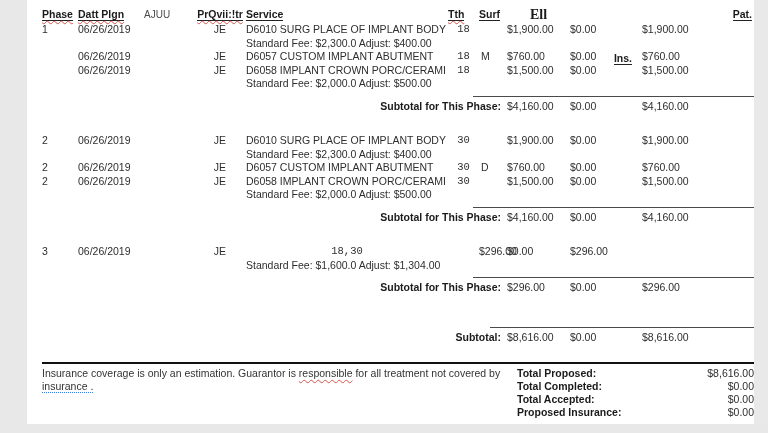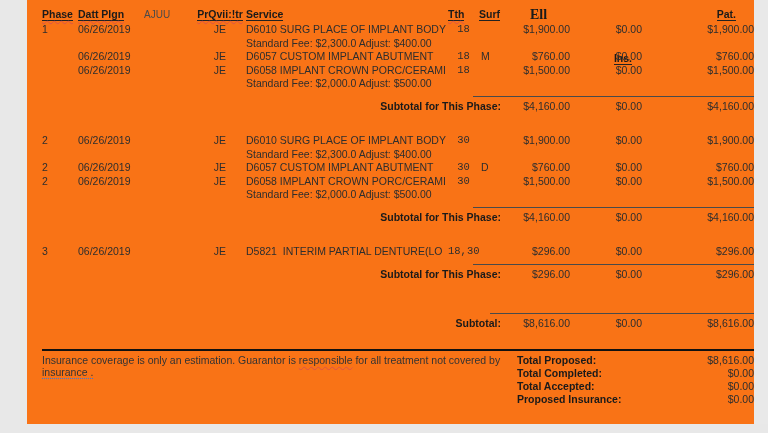--- a/index.html
+++ b/index.html
@@ -5,21 +5,21 @@
   * { margin:0; padding:0; box-sizing:border-box; }
   html,body { width:770px; height:433px; }
   body {
     position:relative;
     background:#e8e8e8;
     font-family:"Liberation Sans", sans-serif;
     overflow:hidden;
   }
   .paper {
     position:absolute; left:27px; top:0; width:727px; height:424px;
-    background:#f97316;
+    background:#ffffff;
   }
   .right-sliver {
     position:absolute; left:768px; top:0; width:2px; height:433px; background:#ffffff;
   }
   .scrollbar-track {
     position:absolute; left:754px; top:0; width:14px; height:424px; background:#e9e9e9;
   }
   .content {
     position:absolute; left:15px; top:8px; width:712px;
     font-size:10.5px; color:#2e2e2e;
@@ -45,23 +45,23 @@
   .fee-hd {
     font-family:"Liberation Serif", serif; font-size:14px; font-weight:bold;
     justify-self:center; border-bottom:none;
   }
   .extra-hd { font-weight:normal; color:#4a4a4a; font-size:10px; }
   .c { overflow:visible; white-space:nowrap; }
   .sv { white-space:pre; }
   .th { text-align:center;font-family:Liberation Mono, monospace; }
   .pv { text-align:center; }
   .sf { padding-left:2px; }
-  .fee, .ins, .pat { text-align:right; }
+  .fee, .ins, .pat { }
   .ins-h { padding-right:10px;margin-top:44px; }
-  .pat-h { padding-right:18px; }
+  .pat-h { padding-right:2px; }
   .note { margin-left:204px; line-height:13.5px; white-space:pre; }
   .phase-block { margin-top:0; }
   .phase-block + .phase-block { margin-top:21px; }
   .subrow { position:relative; margin-top:5px; padding-top:4px; }
   .subrow::before {
     content:""; position:absolute; top:0; left:431px; right:0;
     border-top:1px solid #4a4a4a;
   }
   .sub-label { grid-column:1 / 8; text-align:right; padding-right:6px; font-weight:bold; color:#1a1a1a; }
   .grand { margin-top:32px; }
@@ -194,27 +194,27 @@
     <span class="c ins">$0.00</span>
     <span class="c pat">$4,160.00</span>
   </div>
         </div>
         <div class="phase-block">
           <div class="row">
     <span class="c ph">3</span>
     <span class="c dt">06/26/2019</span>
     <span class="c ex"></span>
     <span class="c pv">JE</span>
-    <span class="c sv">D5821  INTERIM PARTIAL DENTURE(LO</span>
     <span class="c th">18,30</span>
     <span class="c sf"></span>
     <span class="c fee">$296.00</span>
     <span class="c ins">$0.00</span>
     <span class="c pat">$296.00</span>
   </div>
+          <div class="note">Standard Fee: $1,600.0 Adjust: $1,304.00</div>
           <div class="subrow">
     <span class="c sub-label">Subtotal for This Phase:</span>
     <span class="c fee">$296.00</span>
     <span class="c ins">$0.00</span>
     <span class="c pat">$296.00</span>
   </div>
         </div>
       </div>
 
     <div class="subrow grand">

